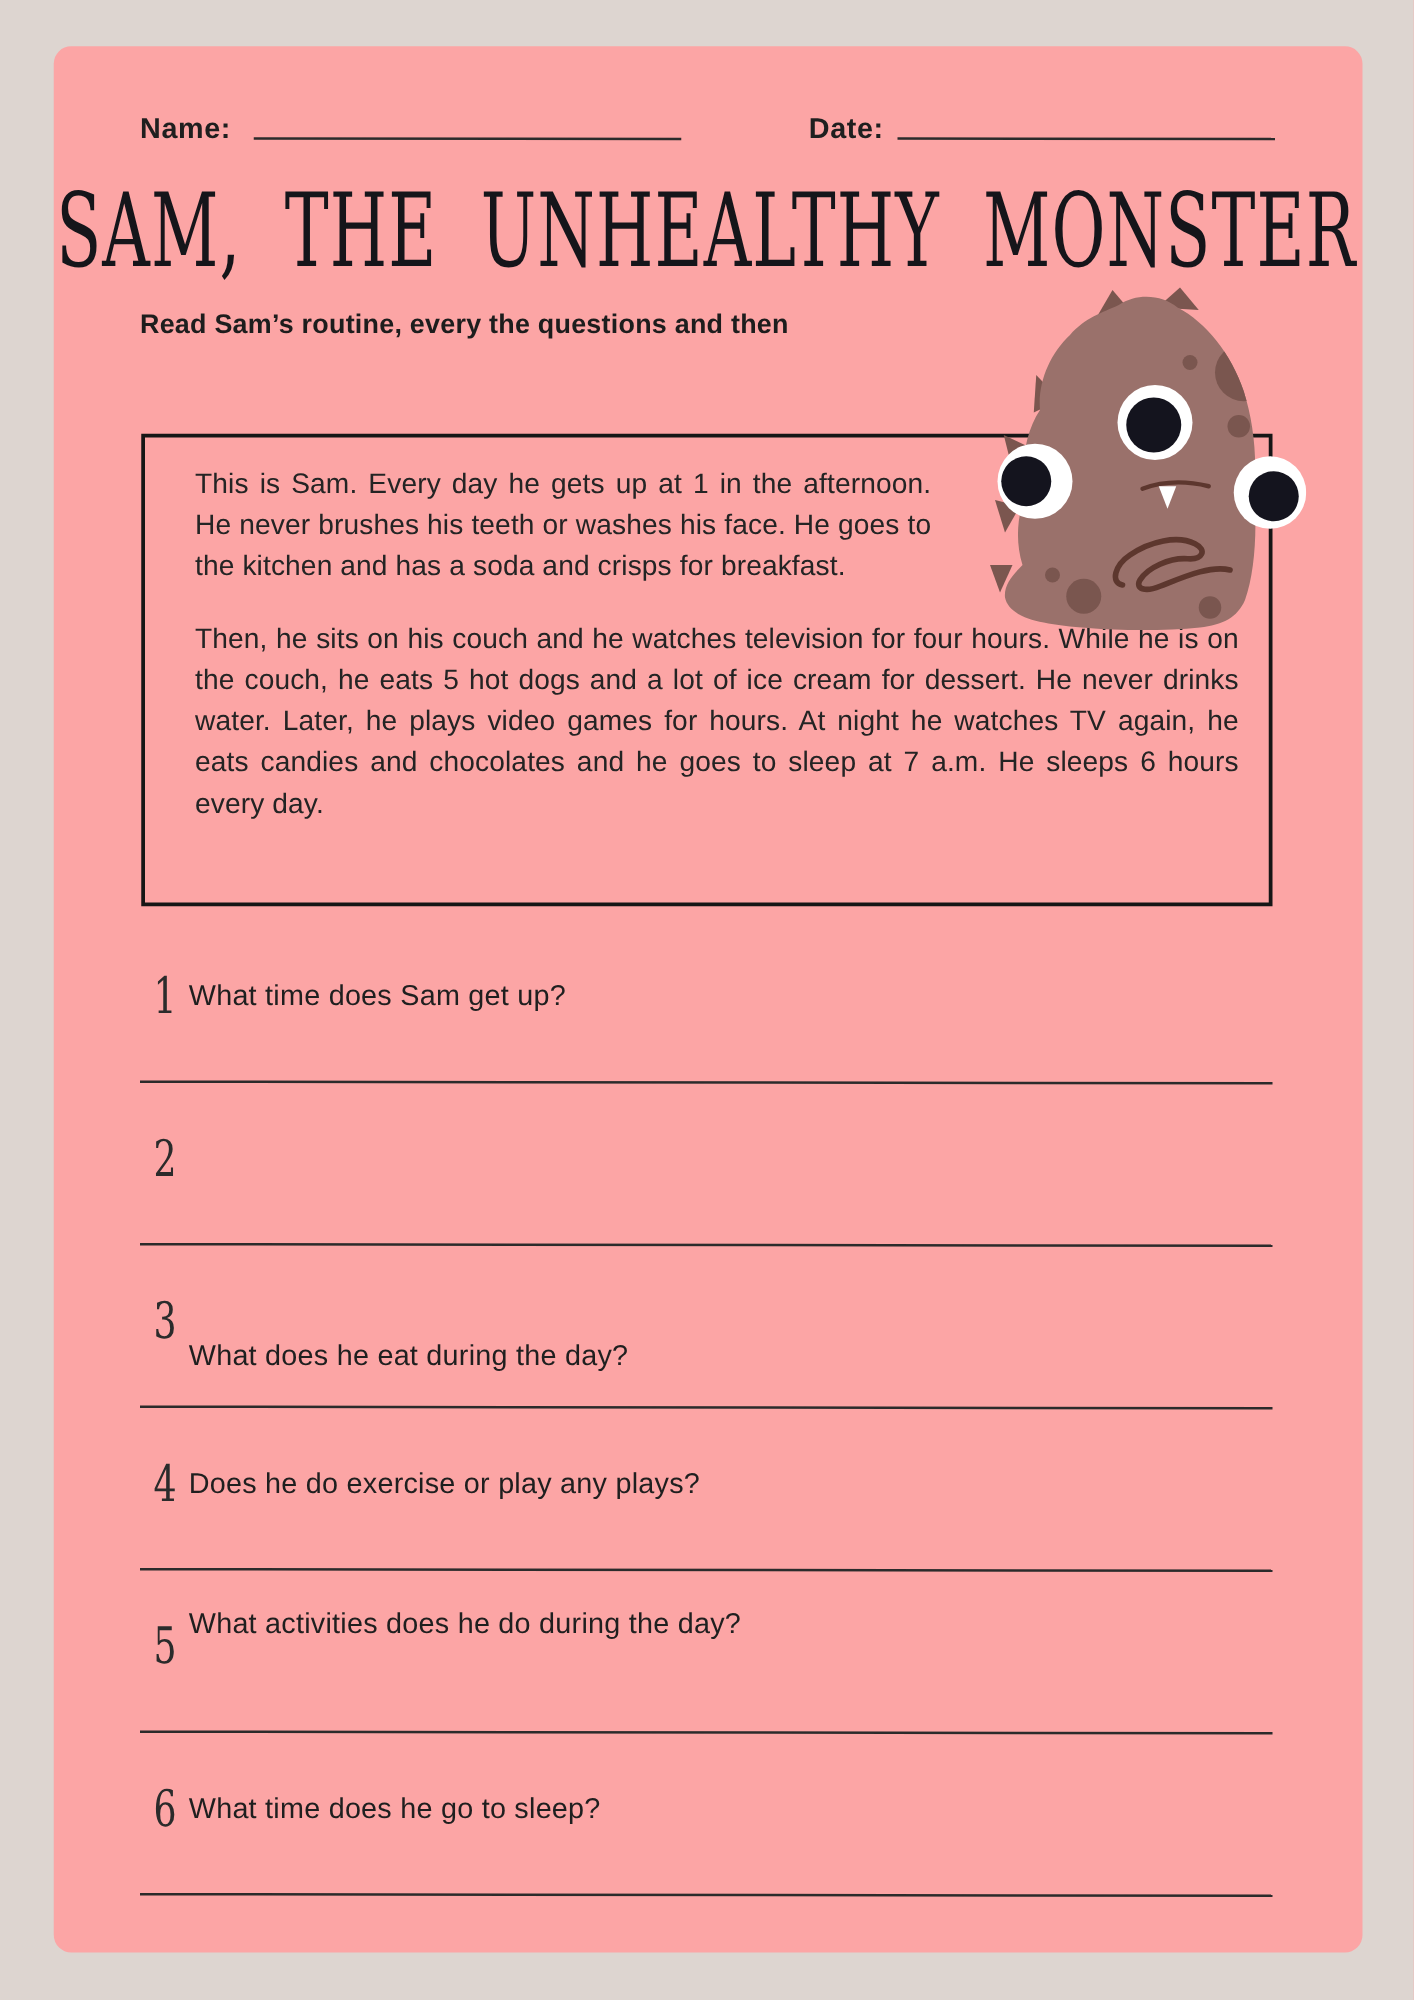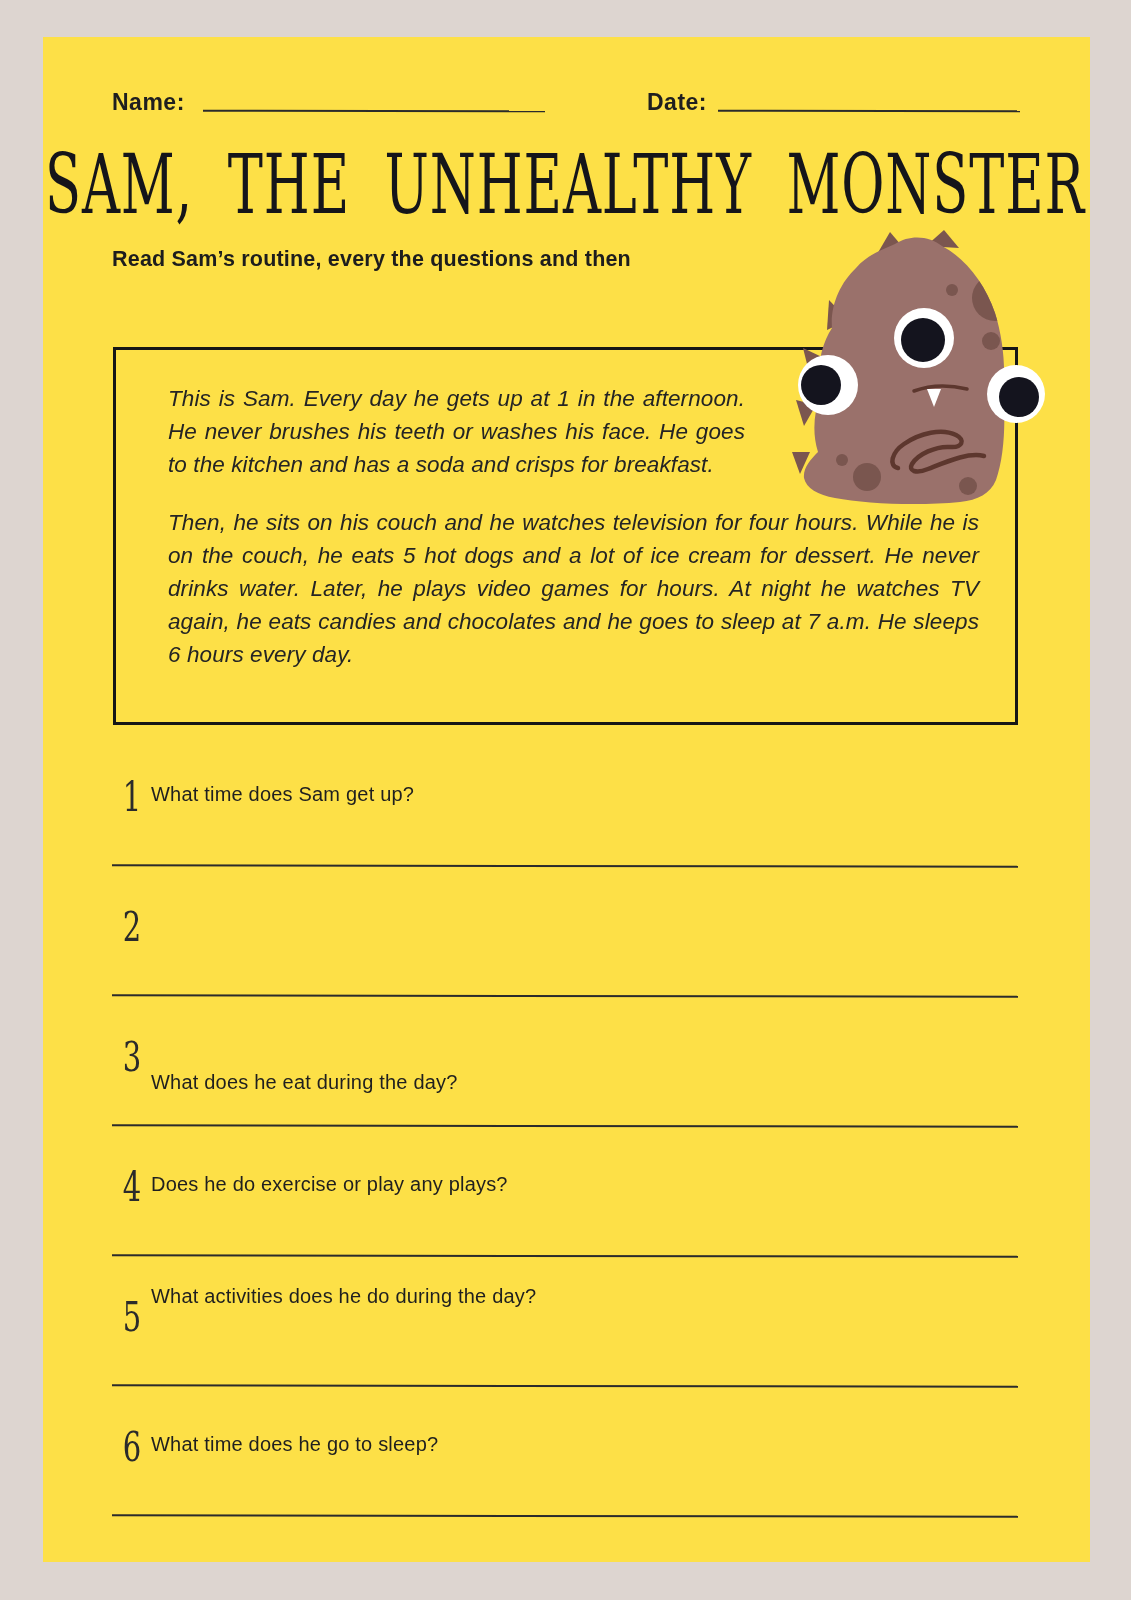--- a/index.html
+++ b/index.html
@@ -5,21 +5,22 @@
   html,body{margin:0;padding:0;}
   body{
     width:1131px;height:1600px;position:relative;
     background:#ddd5d0;
     font-family:"Liberation Sans",sans-serif;
     color:#222;
     overflow:hidden;
   }
   .page{
     position:absolute;left:43px;top:37px;width:1047px;height:1525px;
-    background:#fde047;
+    background:#fca5a5;
+    border-radius:14px;
   }
   
   .hdr-label{
     position:absolute;top:52px;font-size:23px;font-weight:bold;color:#1f1f1f;
     letter-spacing:.5px;
   }
   .hdr-line{
     position:absolute;top:73px;border-top:2px solid #2b2b2b;height:0;
   }
   #name-label{left:69px;}
@@ -42,35 +43,35 @@
     letter-spacing:.2px;
   }
   
   .passage-box{
     position:absolute;left:70px;top:310px;width:905px;height:378px;
     border:3px solid #161616;box-sizing:border-box;
     padding:16px 20px 0 36px;
     z-index:1;
   }
   .passage-box p{
-    margin:16px;font-size:22.5px;line-height:33px;color:#242424;
-    text-align:justify;letter-spacing:.1px;font-style:italic;
+    margin:4px;font-size:22.5px;line-height:33px;color:#242424;
+    text-align:justify;letter-spacing:.1px;
   }
   .passage-box p.p1{margin-right:250px;}
   .passage-box p.p2{margin-top:25px;}
   
   #monster{position:absolute;left:747px;top:191px;width:255px;height:282px;z-index:2;}
   
   .q-num{
     position:absolute;left:72px;width:34px;text-align:center;
     font-family:"DejaVu Serif",serif;font-size:33px;color:#2b2b2b;
     transform:scale(.88,1.22);transform-origin:center center;
   }
   .q-text{
-    position:absolute;left:108px;font-size:20px;color:#1f1f1f;letter-spacing:.2px;
+    position:absolute;left:108px;font-size:23px;color:#1f1f1f;letter-spacing:.2px;
   }
   .answer-line{
     position:absolute;left:69px;width:906px;height:0;
     border-top:2.5px solid #2b2b2b;transform:rotate(.08deg);
   }
 </style>
 </head>
 <body>
 
 <div class="page">

